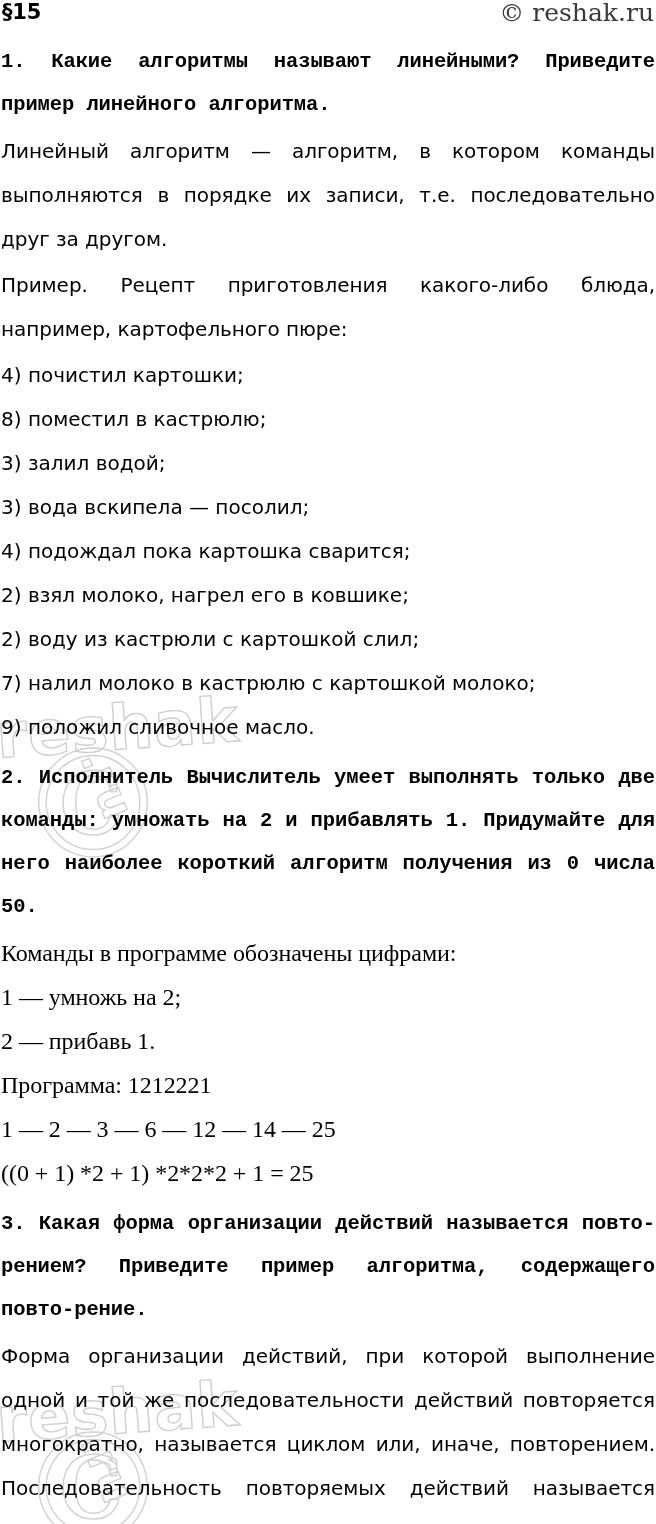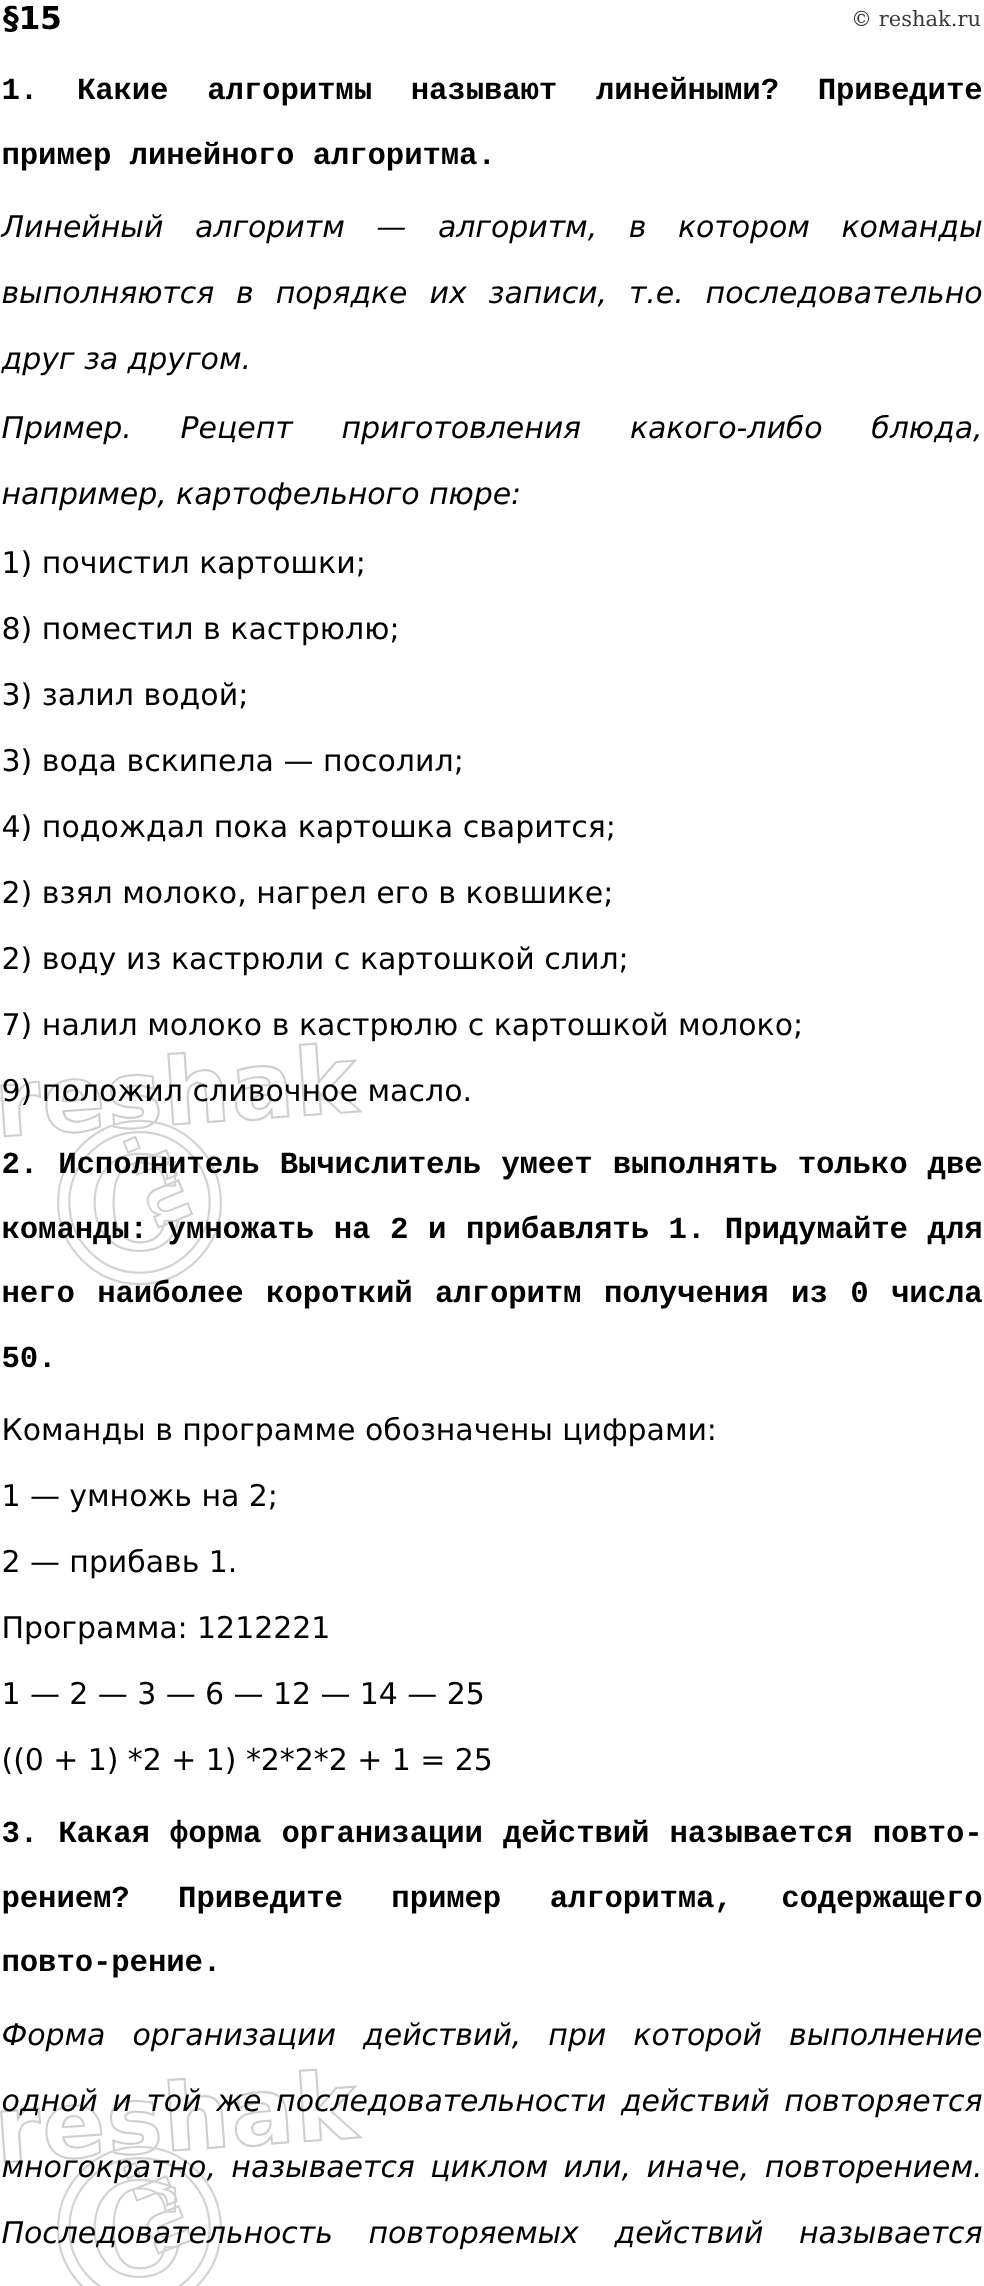--- a/index.html
+++ b/index.html
@@ -86,21 +86,21 @@
     font-weight: 700;
     font-size: 21px;
     line-height: 24px;
     letter-spacing: -0.2px;
   }
   .copyright {
     position: absolute;
     right: 2px;
     top: 1px;
     font-family: "DejaVu Serif", "Liberation Serif", serif;
-    font-size: 14px;
+    font-size: 25px;
     line-height: 24px;
     color: #3a3a3a;
   }
 
   
   .q-heading {
     font-weight: 700;
     font-size: 20.5px;
     line-height: 43px;
     text-align: justify;
@@ -111,29 +111,29 @@
     font-family: Liberation Mono, monospace;
   }
   .para {
     font-size: 20px;
     line-height: 44px;
     text-align: justify;
     text-align-last: left;
     letter-spacing: -0.05px;
     margin: 0 0 2px 0;
     padding: 0 1px 0 1px;
-    font-style: italic;
   }
   .para-plain {
-    font-size: 20px;
+    font-size: 24px;
     line-height: 44px;
     text-align: left;
     letter-spacing: -0.05px;
     margin: 0;
     padding: 0 1px 0 1px;
+    font-family: Liberation Serif, serif;
   }
   .list {
     list-style: none;
     margin: 0;
     padding: 0;
   }
   .list li {
     font-size: 20px;
     line-height: 44px;
     white-space: pre;
@@ -159,21 +159,21 @@
   <div class="header">
     <div class="section-label">§15</div>
     <div class="copyright">© reshak.ru</div>
   </div>
 
   <div>
     <div class="q-heading">1. Какие алгоритмы называют линейными? Приведите пример линейного алгоритма.</div>
     <div class="para">Линейный алгоритм — алгоритм, в котором команды выполняются в порядке их записи, т.е. последовательно друг за другом.</div>
     <div class="para">Пример. Рецепт приготовления какого-либо блюда, например, картофельного пюре:</div>
     <ul class="list">
-      <li>1) почистил картошки;</li>
+      <li>4) почистил картошки;</li>
       <li>8) поместил в кастрюлю;</li>
       <li>3) залил водой;</li>
       <li>3) вода вскипела — посолил;</li>
       <li>4) подождал пока картошка сварится;</li>
       <li>2) взял молоко, нагрел его в ковшике;</li>
       <li>2) воду из кастрюли с картошкой слил;</li>
       <li>7) налил молоко в кастрюлю с картошкой молоко;</li>
       <li>9) положил сливочное масло.</li>
     </ul>
   </div>

